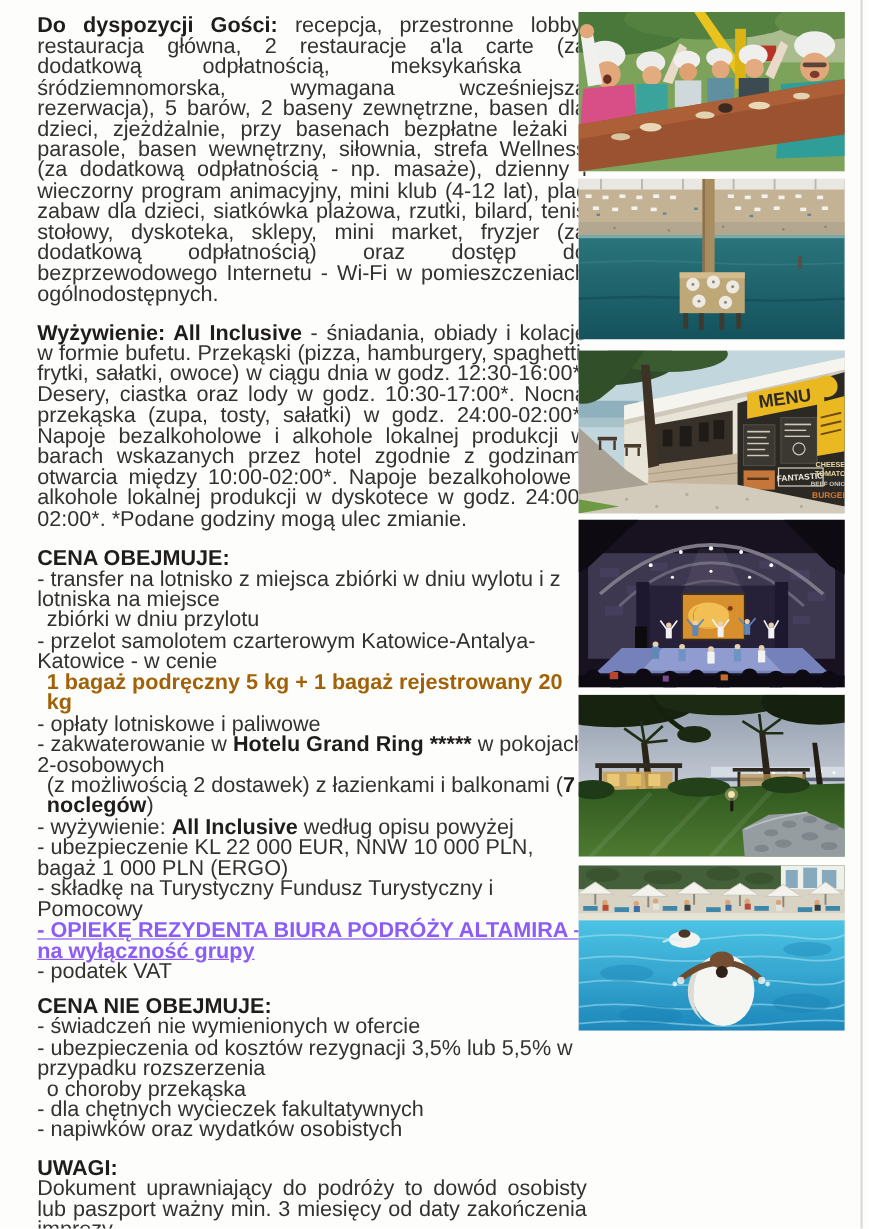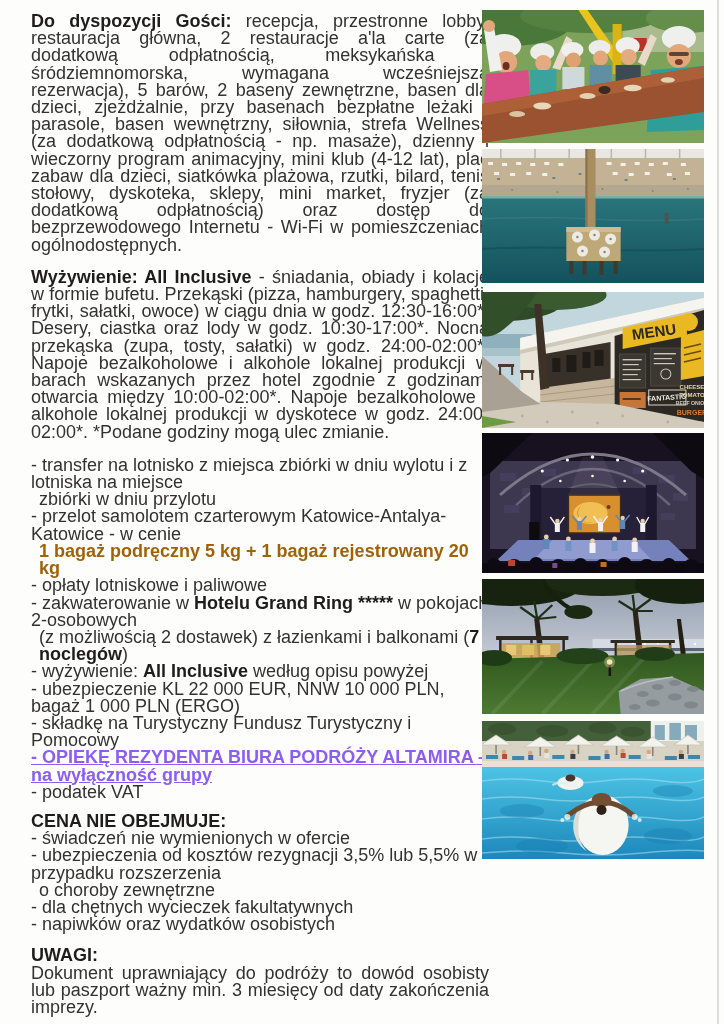--- a/index.html
+++ b/index.html
@@ -34,39 +34,40 @@
 
 <div class="page">
 
   <div class="text-col">
 
     <p class="para"><b>Do dyspozycji Gości: </b><span>recepcja, przestronne lobby, restauracja główna, 2 restauracje a'la carte (za dodatkową odpłatnością, meksykańska i śródziemnomorska, wymagana wcześniejsza rezerwacja), 5 barów, 2 baseny zewnętrzne, basen dla dzieci, zjeżdżalnie, przy basenach bezpłatne leżaki i parasole, basen wewnętrzny, siłownia, strefa Wellness (za dodatkową odpłatnością - np. masaże), dzienny i wieczorny program animacyjny, mini klub (4-12 lat), plac zabaw dla dzieci, siatkówka plażowa, rzutki, bilard, tenis stołowy, dyskoteka, sklepy, mini market, fryzjer (za dodatkową odpłatnością) oraz dostęp do bezprzewodowego Internetu - Wi-Fi w pomieszczeniach ogólnodostępnych.</span></p>
 
     <p class="para sec-board"><b>Wyżywienie: </b><b class="red">All Inclusive</b><span> - śniadania, obiady i kolacje w formie bufetu. Przekąski (pizza, hamburgery, spaghetti, frytki, sałatki, owoce) w ciągu dnia w godz. 12:30-16:00*. Desery, ciastka oraz lody w godz. 10:30-17:00*. Nocna przekąska (zupa, tosty, sałatki) w godz. 24:00-02:00*. Napoje bezalkoholowe i alkohole lokalnej produkcji w barach wskazanych przez hotel zgodnie z godzinami otwarcia między 10:00-02:00*. Napoje bezalkoholowe i alkohole lokalnej produkcji w dyskotece w godz. 24:00-02:00*. *Podane godziny mogą ulec zmianie.</span></p>
 
     <div class="sec-includes">
+      <p class="heading">CENA OBEJMUJE:</p>
       <div class="line">- transfer na lotnisko z miejsca zbiórki w dniu wylotu i z lotniska na miejsce</div>
       <div class="line cont">zbiórki w dniu przylotu</div>
       <div class="line">- przelot samolotem czarterowym Katowice-Antalya-Katowice - w cenie</div>
       <div class="line cont bold">1 bagaż podręczny 5 kg + 1 bagaż rejestrowany 20 kg</div>
       <div class="line">- opłaty lotniskowe i paliwowe</div>
       <div class="line"><span>- zakwaterowanie w </span><b>Hotelu Grand Ring *****</b><span> w pokojach 2-osobowych</span></div>
       <div class="line cont"><span>(z możliwością 2 dostawek) z łazienkami i balkonami (</span><b>7 noclegów</b><span>)</span></div>
       <div class="line"><span>- wyżywienie: </span><b class="red">All Inclusive</b><span> według opisu powyżej</span></div>
       <div class="line">- ubezpieczenie KL 22 000 EUR, NNW 10 000 PLN, bagaż 1 000 PLN (ERGO)</div>
       <div class="line">- składkę na Turystyczny Fundusz Turystyczny i Pomocowy</div>
       <div class="line resident-line">- OPIEKĘ REZYDENTA BIURA PODRÓŻY ALTAMIRA – na wyłączność grupy</div>
       <div class="line">- podatek VAT</div>
     </div>
 
     <div class="sec-excludes">
       <p class="heading">CENA NIE OBEJMUJE:</p>
       <div class="line">- świadczeń nie wymienionych w ofercie</div>
       <div class="line">- ubezpieczenia od kosztów rezygnacji 3,5% lub 5,5% w przypadku rozszerzenia</div>
-      <div class="line cont">o choroby zewnętrzne</div>
+      <div class="line cont">o choroby przekąska</div>
       <div class="line">- dla chętnych wycieczek fakultatywnych</div>
       <div class="line">- napiwków oraz wydatków osobistych</div>
     </div>
 
     <div class="sec-notes">
       <p class="heading">UWAGI:</p>
       <p class="para">Dokument uprawniający do podróży to dowód osobisty lub paszport ważny min. 3 miesięcy od daty zakończenia imprezy.</p>
     </div>
   </div>
 

